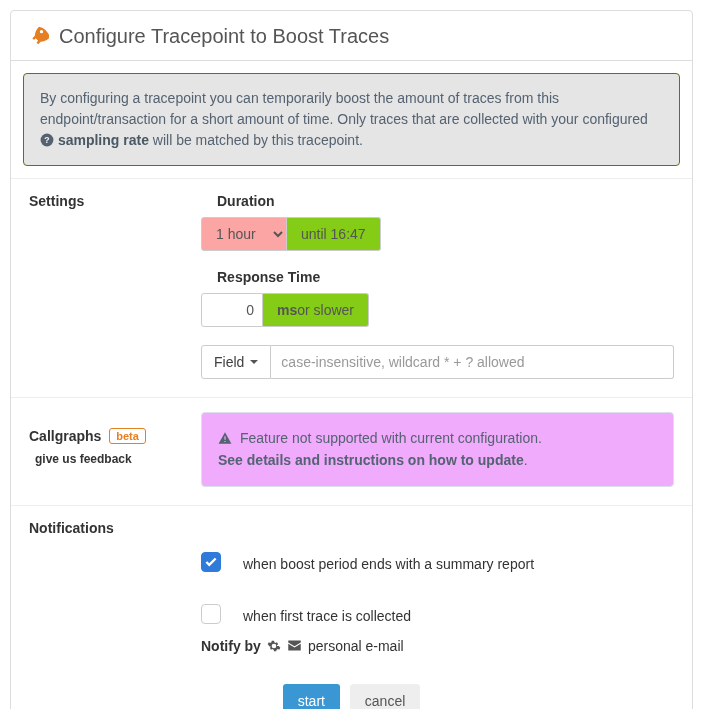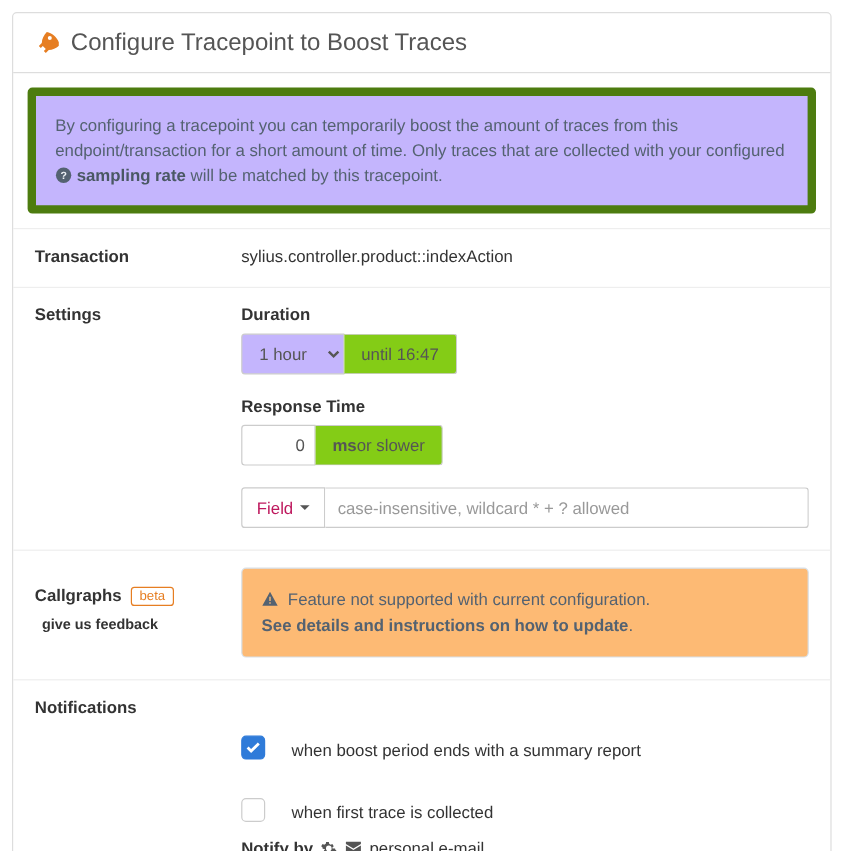--- a/index.html
+++ b/index.html
@@ -27,22 +27,22 @@
     color: #555;
     margin: 0;
     display: flex;
     align-items: flex-start;
     gap: 10px;
   }
   .rocket-icon { color: #e67e22; display:inline-flex; }
   .info-box {
     margin: 12px;
     padding: 14px 16px;
-    background: #c4b5fd;
-    border: 7px solid #4d7c0f;
+    background: #e5e5e5;
+    border: 1px solid #4d7c0f;
     border-radius: 4px;
     color: #546271;
     line-height: 1.5;
   }
   .info-box .q-icon { display: inline-flex; vertical-align: -2px; color:#546271; }
   .info-box strong { color: #4a5864; font-weight:700; }
   .form-row {
     display: flex;
     border-top: 1px solid #eee;
     padding: 0;
@@ -57,33 +57,34 @@
   }
   .row-content {
     flex: 1;
     padding: 14px 18px 18px 0;
   }
   .sub-label {
     font-weight: 700;
     font-size: 14px;
     margin-bottom: 8px;
     color: #333;
+    margin-left: 16px;
   }
   .sub-group { margin-bottom: 18px; }
   .sub-group:last-child { margin-bottom: 0; }
   .txn-value { color:#333; }
   .input-row { display: flex; }
   select {
     height: 34px;
     border: 1px solid #ccc;
     border-radius: 3px 0 0 3px;
     padding: 0 4px 0 10px;
     font-size: 14px;
     width: 86px;
-    background: #c4b5fd;
+    background: #fca5a5;
     color:#555;
   }
   .addon {
     height: 34px;
     border: 1px solid #ccc;
     border-left: none;
     background: #84cc16;
     color: #555;
     padding: 0 14px;
     display: flex;
@@ -101,21 +102,21 @@
     font-size: 14px;
     color:#555;
   }
   .addon-ms strong { font-weight: 700; color:#555; }
   .dropdown-btn {
     height: 34px;
     border: 1px solid #ccc;
     background: #fff;
     padding: 0 12px;
     font-size: 14px;
-    color: #be185d;
+    color: #404040;
     border-radius: 3px 0 0 3px;
     display: flex;
     align-items: center;
     gap: 6px;
     cursor: pointer;
   }
   .caret {
     width: 0; height: 0;
     border-left: 4px solid transparent;
     border-right: 4px solid transparent;
@@ -132,36 +133,36 @@
     color: #555;
   }
   .text-input::placeholder { color: #999; }
   .beta-badge {
     display: inline-block;
     border: 1px solid #e67e22;
     color: #e67e22;
     font-size: 11px;
     padding: 1px 6px;
     border-radius: 3px;
-    font-weight: 400;
+    font-weight: 700;
     vertical-align: 1px;
     margin-left: 4px;
     margin-top: 16px;
   }
   .feedback-link {
     display: block;
     font-size: 12px;
     font-weight: 700;
     color: #333;
     margin-top: 8px;
     margin-left: 6px;
     cursor: pointer;
   }
   .warn-box {
-    background: #fdba74;
+    background: #f0abfc;
     border: 1px solid #d8e0e8;
     border-radius: 4px;
     padding: 14px 16px;
     color: #546271;
     line-height: 1.6;
   }
   .warn-box .warn-icon { color:#546271; display:inline-flex; vertical-align:-2px; margin-right:4px; }
   .warn-box a {
     color: #546271;
     font-weight: 700;
@@ -240,26 +241,20 @@
     <span class="q-icon">
       <svg width="14" height="14" viewBox="0 0 24 24" fill="currentColor">
           <circle cx="12" cy="12" r="11"></circle>
           <text x="12" y="17" text-anchor="middle" font-size="15" fill="#eef2f6" font-family="Arial" font-weight="bold">?</text>
         </svg>
     </span>
     <strong>sampling rate</strong>
     <span> will be matched by this tracepoint.</span>
   </div>
 
-  <div class="form-row">
-    <div class="row-label">Transaction</div>
-    <div class="row-content">
-      <span class="txn-value">sylius.controller.product::indexAction</span>
-    </div>
-  </div>
 
   <div class="form-row">
     <div class="row-label">Settings</div>
     <div class="row-content">
 
       <div class="sub-group">
         <div class="sub-label">Duration</div>
         <div class="input-row">
           <select>
             <option>1 hour</option>

